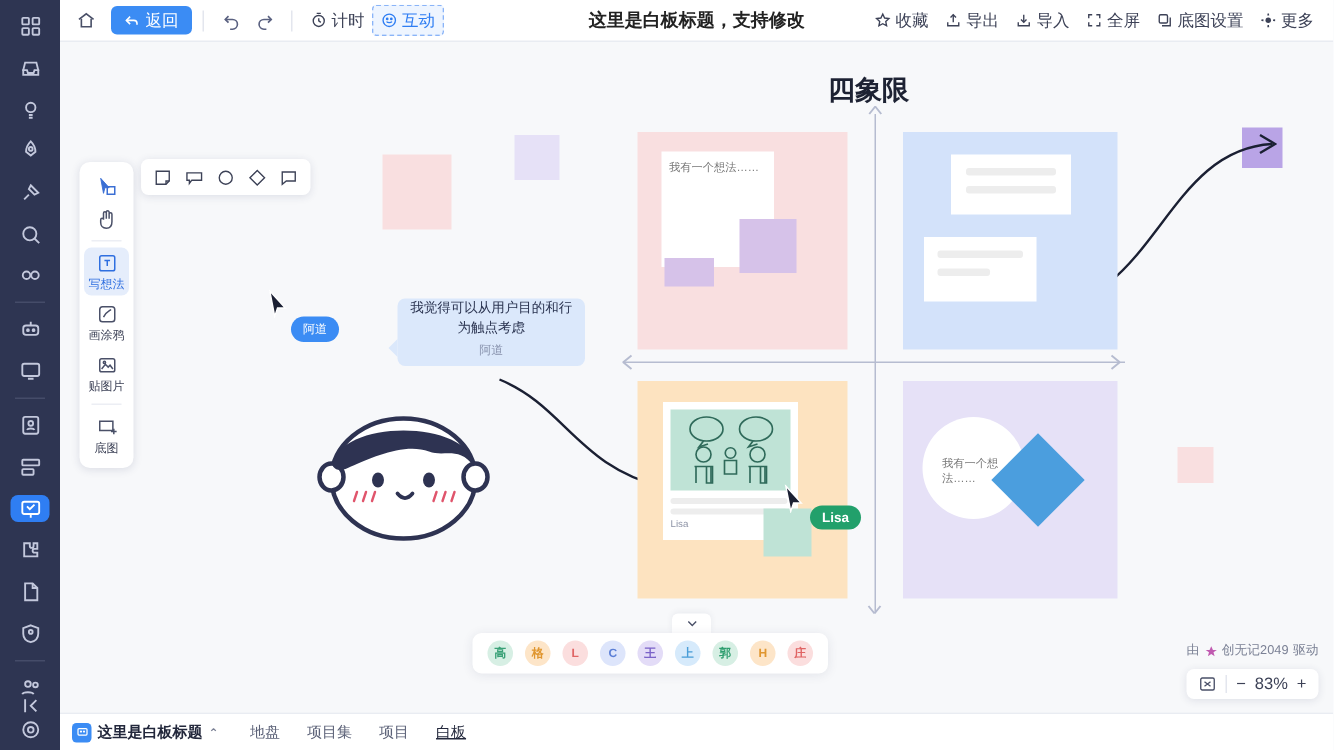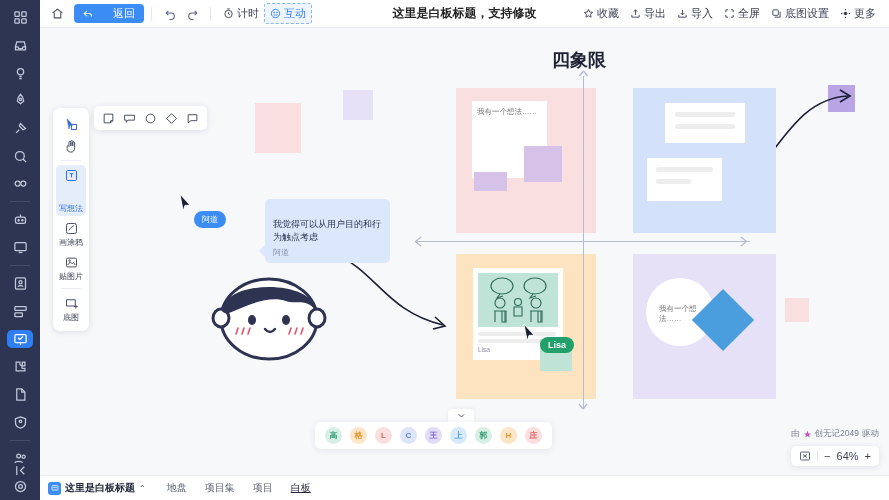--- a/index.html
+++ b/index.html
@@ -30,21 +30,21 @@
   .topbar {
     position: absolute; left: 40px; top: 0; right: 0; height: 28px;
     background: #fff; border-bottom: 1px solid #e9ecf2;
     display: flex; align-items: center; z-index: 30;
   }
   .home-btn { width: 34px; display: flex; align-items: center; justify-content: center; color:#4a5068; }
   .home-btn svg { width: 13px; height: 13px; }
   .vdiv { width: 1px; height: 14px; background: #e3e6ee; margin: 0 7px; }
   .back-btn {
     background: #3b8cf4; color: #fff; font-size: 11px; border-radius: 4px;
-    height: 19px; padding: 0 9px; display: flex; align-items: center; gap: 20px;
+    height: 19px; padding: 0 9px; display: flex; align-items: center; gap: 4px;
     white-space: nowrap;
   }
   .back-btn svg { width: 10px; height: 10px; }
   .tb-icon { color: #5a6180; display:flex; align-items:center; justify-content:center; width: 22px; }
   .tb-icon svg { width: 13px; height: 13px; }
   .tb-item {
     display: flex; align-items: center; gap: 3px; font-size: 11px; color: #3d4257;
     padding: 2px 5px; white-space: nowrap;
   }
   .tb-item svg { width: 11px; height: 11px; }
@@ -66,41 +66,41 @@
   
   .palette {
     position: absolute; left: 13px; top: 80px; width: 36px;
     background: #fff; border-radius: 7px; box-shadow: 0 1px 6px rgba(40,50,90,.13);
     padding: 5px 0; display: flex; flex-direction: column; align-items: center; z-index: 20;
   }
   .ptool {
     width: 30px; border-radius: 5px; padding: 3px 0 2px; margin: 1px 0;
     display: flex; flex-direction: column; align-items: center; color: #4a5068;
   }
-  .ptool.sel { background: #e5edfb; color: #2f6fe0; gap: 19px; }
+  .ptool.sel { background: #e5edfb; color: #2f6fe0; }
   .ptool svg { width: 15px; height: 15px; }
   .ptool .lbl { font-size: 8px; margin-top: 1px; color: #3d4257; white-space: nowrap; }
   .ptool.sel .lbl { color:#2f6fe0; }
   .p-sep { width: 20px; height: 1px; background: #eceef4; margin: 3px 0; }
 
   .shapebar {
     position: absolute; left: 54px; top: 78px; height: 24px;
     background: #fff; border-radius: 5px; box-shadow: 0 1px 6px rgba(40,50,90,.13);
     display: flex; align-items: center; gap: 8px; padding: 0 8px; z-index: 19;
   }
   .shapebar svg { width: 13px; height: 13px; color: #3d4257; }
 
   
   .cursor-arrow { position: absolute; z-index: 25; }
   .cursor-arrow svg { width: 15px; height: 19px; }
 
   
   .comment {
     position: absolute; background: #dbe8fb; border-radius: 5px;
-    padding: 19px 8px 5px; width: 125px; z-index: 18;
+    padding: 0 8px 5px; width: 125px; z-index: 18; text-align: center;
   }
   .comment .ctext { font-size: 9px; color: #2a3350; line-height: 1.45; }
   .comment .cauthor { font-size: 8px; color: #8892ad; margin-top: 3px; }
   .comment:after {
     content:""; position: absolute; left: -6px; bottom: 6px;
     border: 6px solid transparent; border-right-color: #dbe8fb; border-left: 0;
   }
   .name-pill {
     position: absolute; background: #3b8cf4; color: #fff; font-size: 8px;
     border-radius: 9px; padding: 3px 8px; z-index: 18;
@@ -110,21 +110,21 @@
   
   .q-title {
     position: absolute; font-size: 18px; font-weight: bold; color: #1d2233; z-index: 5;
   }
   .axis-v, .axis-h { position: absolute; background: #b6bcd0; z-index: 4; }
   .axis-v { width: 1px; }
   .axis-h { height: 1px; }
   .arrowhead { position: absolute; z-index: 5; }
   .arrowhead svg { display:block; }
 
-  .qbox { position: absolute; z-index: 3; margin-left: 31px; }
+  .qbox { position: absolute; z-index: 3; }
   .sticky { position: absolute; }
   .line-bar { background: #ededed; border-radius: 2px; height: 5px; }
 
   
   .card-img { background: #bfe3d6; }
 
   
   .parts {
     position: absolute; background: #fff; border-radius: 6px;
     box-shadow: 0 1px 7px rgba(40,50,90,.10);
@@ -621,21 +621,21 @@
 
     <div class="zoomctl" style="top:418px;">
       <span class="fit">
         <svg viewBox="0 0 24 24" fill="none" stroke="#4a5068" stroke-width="1.8">
             <rect x="3" y="4" width="18" height="16" rx="2"></rect>
             <path d="M8 9l8 6M16 9l-8 6"></path>
           </svg>
       </span>
       <span class="zdiv"></span>
       <span>−</span>
-      <span>64%</span>
+      <span>83%</span>
       <span>+</span>
     </div>
   </div>
 
   <div class="bottombar">
     <div class="bb-app">
       <span class="sq">
         <svg viewBox="0 0 24 24" fill="none" stroke="currentColor" stroke-width="2.5">
             <rect x="3" y="5" width="18" height="13" rx="2"></rect>
             <circle cx="9" cy="11" r="1"></circle>

